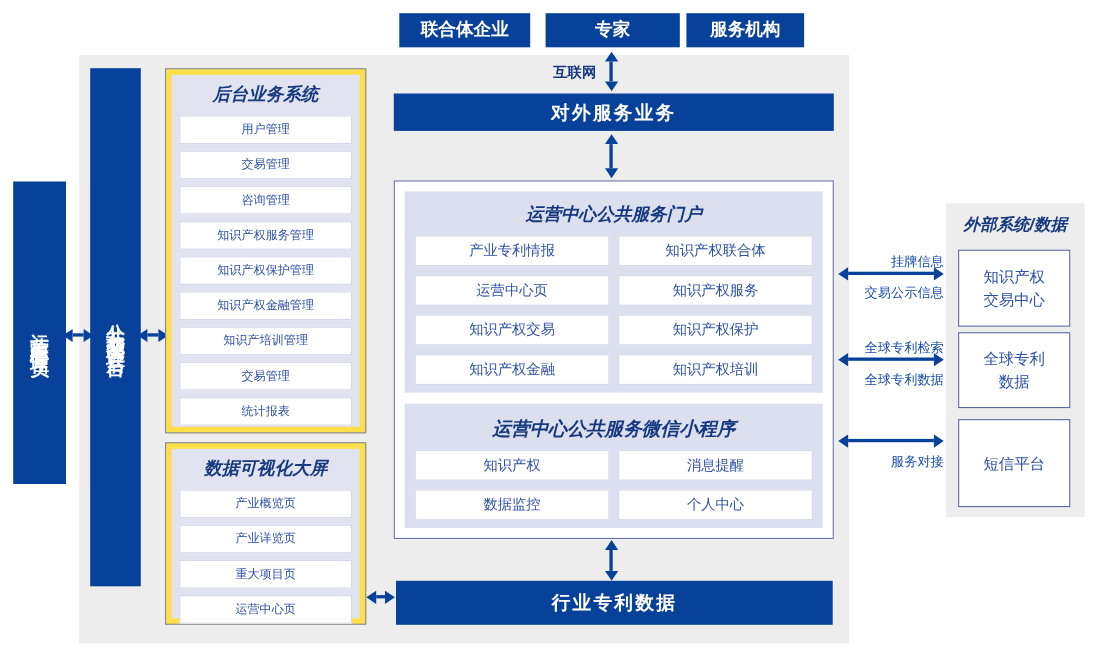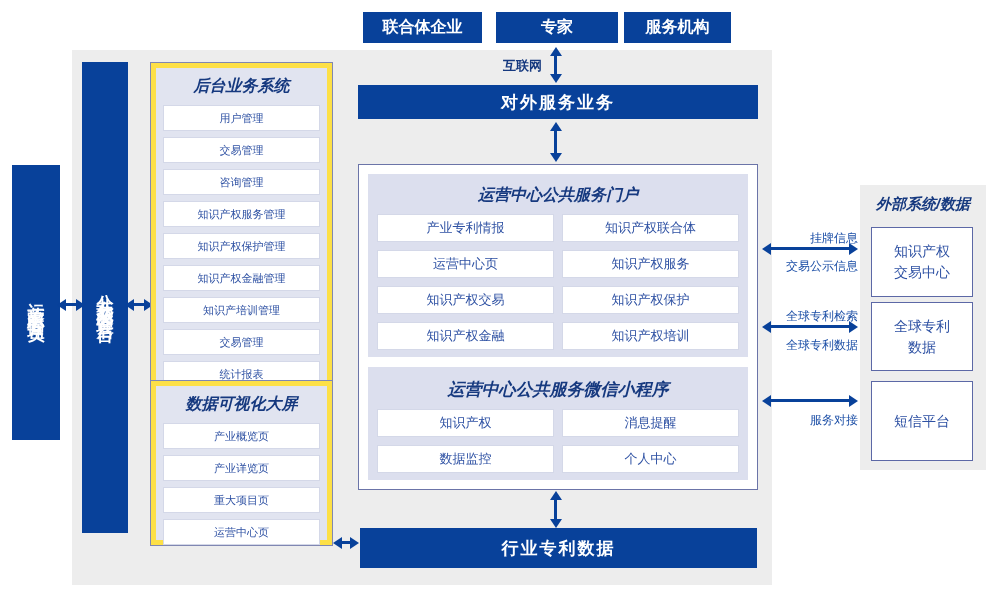--- a/index.html
+++ b/index.html
@@ -102,21 +102,21 @@
       <div class="gitem">咨询管理</div>
       <div class="gitem">知识产权服务管理</div>
       <div class="gitem">知识产权保护管理</div>
       <div class="gitem">知识产权金融管理</div>
       <div class="gitem">知识产培训管理</div>
       <div class="gitem">交易管理</div>
       <div class="gitem">统计报表</div>
     </div>
   </div>
 
-  <div class="abs group" style="left:150px;top:380px;width:183px;height:166px;">
+  <div class="abs group" style="left:150px;top:402px;width:183px;height:166px;">
     <div class="ginner">
       <div class="gtitle">数据可视化大屏</div>
       <div class="gitem">产业概览页</div>
       <div class="gitem">产业详览页</div>
       <div class="gitem">重大项目页</div>
       <div class="gitem">运营中心页</div>
     </div>
   </div>
 
   <div class="abs center-box" style="left:358px;top:164px;width:400px;height:326px;">

